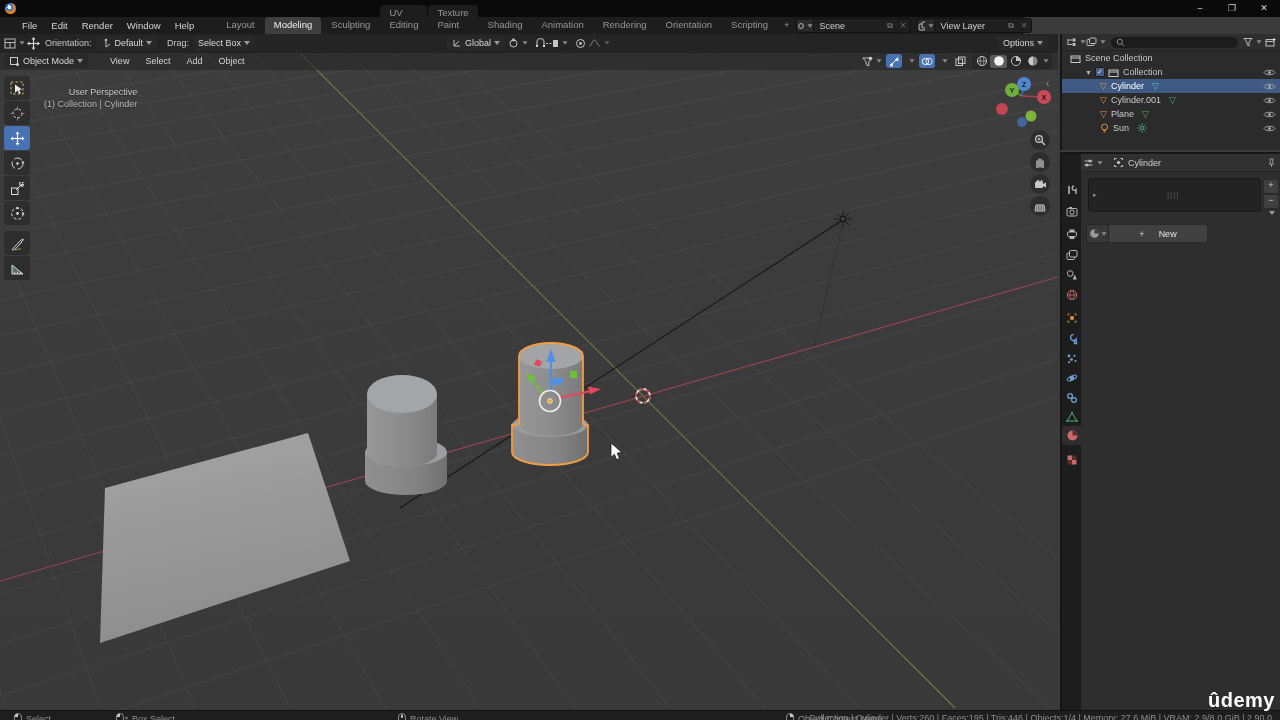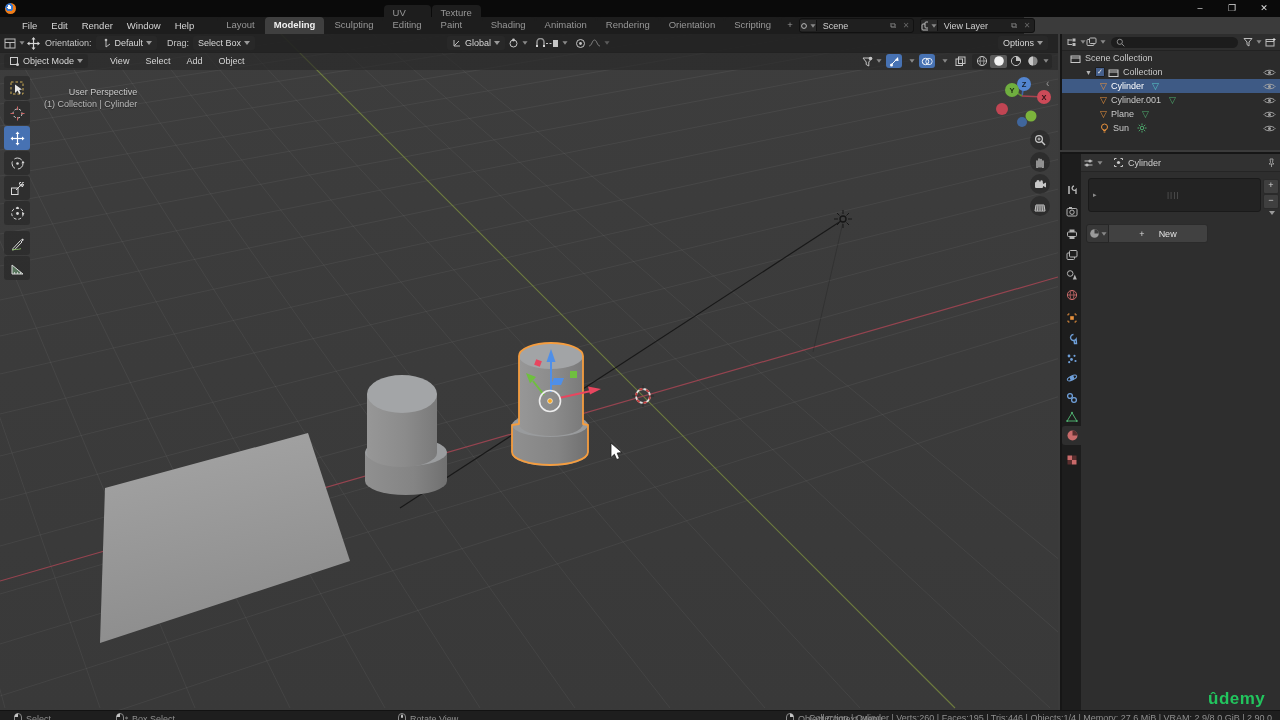--- a/index.html
+++ b/index.html
@@ -13,21 +13,21 @@
   #titlebar .logo{width:11px;height:11px;border-radius:50%;background:radial-gradient(circle at 40% 38%,#fff 0 2px,#3d7bd1 2px 4px,#ef7d19 4px);margin:0 6px 0 5px;}
   #wincontrols{margin-left:auto;display:flex;}
   #wincontrols span{width:32px;text-align:center;font-size:9px;color:#ddd;line-height:17px;}
   
   #topbar{position:absolute;left:0;top:17px;width:1024px;height:17px;background:#1d1d1d;
           display:flex;align-items:center;}
   #topbar .blogo{width:12px;height:9px;margin:0 8px 0 7px;border-radius:50% 50% 50% 50%;background:radial-gradient(circle at 42% 40%,#e8e8e8 0 1.5px,#3d7bd1 1.5px 3px,#ef7d19 3px);}
   .menu-item{padding:0 7px;color:#d5d5d5;font-size:9.5px;line-height:17px;}
   #workspace-tabs{display:flex;margin-left:16px;height:17px;align-items:flex-end;gap:1px;}
   .wtab{padding:2px 9px 3px;color:#979797;font-size:9.5px;background:#1d1d1d;border-radius:4px 4px 0 0;line-height:12px;}
-  .wtab.active{background:#3f3f3f;color:#f0f0f0;font-weight:bold;}
+  .wtab.active{background:#3f3f3f;color:#f0f0f0;}
   .wtab.addtab{color:#9a9a9a;padding:2px 6px 3px;}
   .tb-widget{display:flex;align-items:center;background:#1f1f1f;border:1px solid #111;border-radius:3px;height:13px;margin-right:6px;}
   .tb-widget .wicon{width:16px;height:11px;display:flex;align-items:center;justify-content:center;border-right:1px solid #111;background:#2a2a2a;}
   .tb-widget .wlabel{padding:0 6px;color:#cfcfcf;min-width:58px;}
   .tb-widget .wmini{width:13px;text-align:center;color:#8a8a8a;font-size:8px;}
   .chev{width:0;height:0;border-left:3px solid transparent;border-right:3px solid transparent;border-top:4px solid #9a9a9a;display:inline-block;margin-left:3px;}
   .chev.sm{border-top-color:#888;transform:scale(.85);}
   
   #viewport{position:absolute;left:0;top:34px;width:1058px;height:676px;overflow:hidden;background:linear-gradient(#3d3d3d,#393939);text-align:right;}
   #vp3d{position:absolute;left:0;top:0;}
@@ -72,21 +72,21 @@
   #slotbox{position:absolute;left:26px;top:24px;width:171px;height:32px;background:#232323;border:1px solid #1a1a1a;border-radius:3px;}
   .listbtn{position:absolute;left:201px;width:14px;height:13px;background:#3f3f3f;border:1px solid #2a2a2a;border-radius:2px;color:#d5d5d5;font-size:9px;line-height:11px;text-align:center;}
   #browse-row{position:absolute;left:24px;top:70px;height:17px;display:flex;}
   #mat-browse{width:21px;height:17px;background:#383838;border:1px solid #262626;border-radius:3px 0 0 3px;display:flex;align-items:center;justify-content:center;}
   #new-btn{width:98px;height:17px;background:#414141;border:1px solid #2b2b2b;border-left:none;border-radius:0 3px 3px 0;display:flex;align-items:center;justify-content:center;color:#e2e2e2;}
   #new-btn .plus{margin-right:14px;color:#ddd;}
   
   #statusbar{position:absolute;left:0;top:710px;width:1280px;height:14px;background:#1e1e1e;border-top:1px solid #121212;color:#8f8f8f;}
   .sitem{position:absolute;top:2px;display:flex;align-items:center;gap:4px;}
   #sstats{position:absolute;right:8px;top:2px;color:#8f8f8f;}
-  #watermark{position:absolute;left:1208px;top:689px;font-size:17px;font-weight:bold;color:#22c55e;letter-spacing:.5px;}
+  #watermark{position:absolute;left:1208px;top:689px;font-size:20px;font-weight:bold;color:#ffffff;letter-spacing:.5px;}
   svg{display:block;}
 </style>
 </head>
 <body>
 
 <div id="win">
 
   <div id="titlebar">
     <span class="logo"></span>
     <div id="wincontrols">

